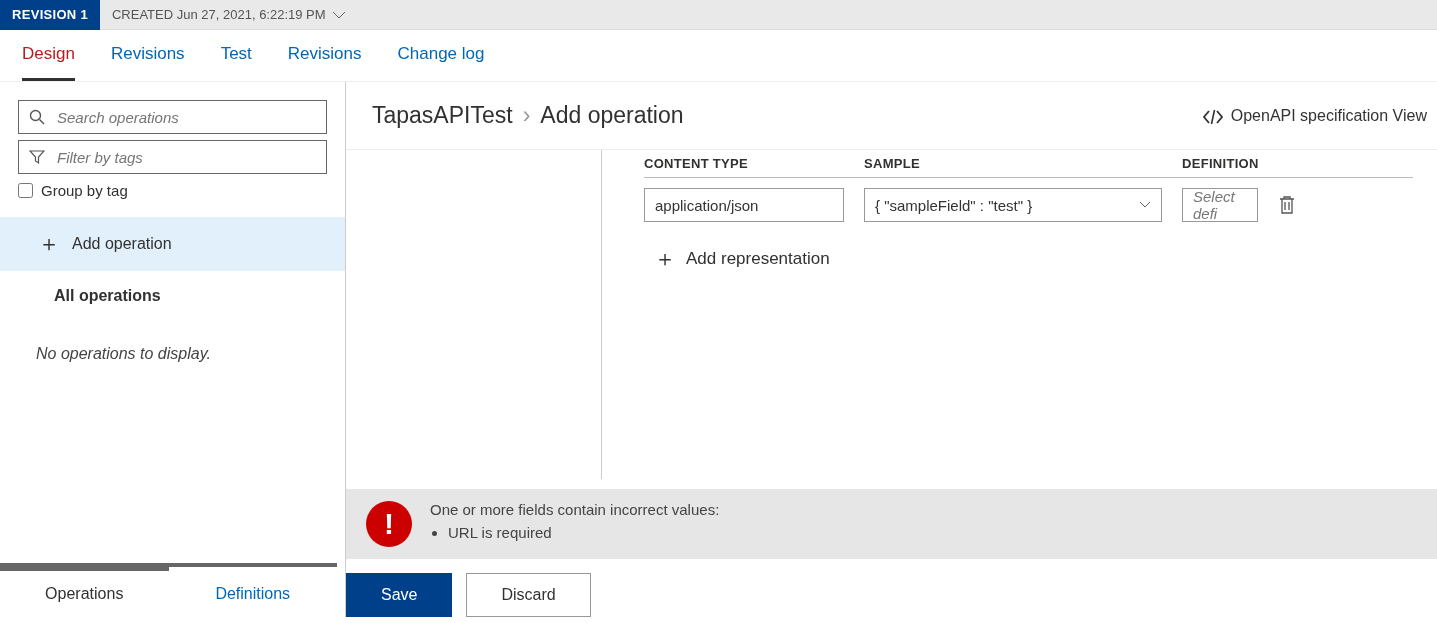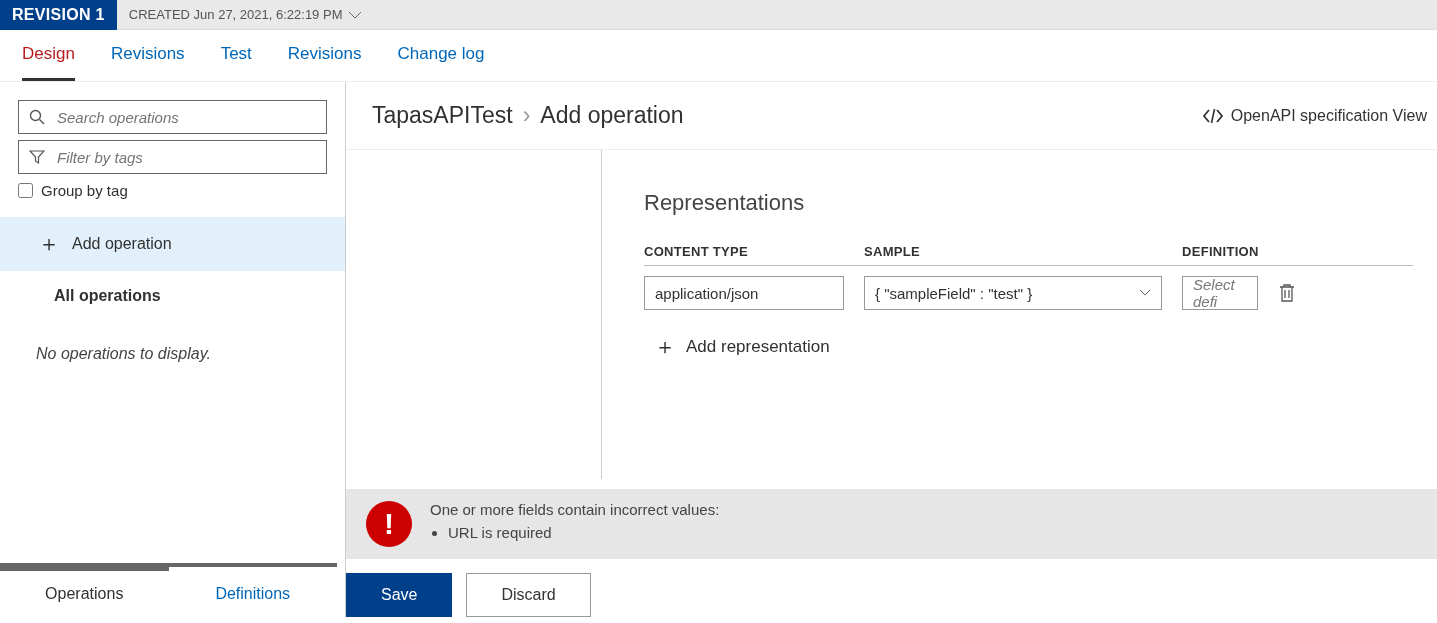--- a/index.html
+++ b/index.html
@@ -1,19 +1,19 @@
 <!DOCTYPE html>
 <html><head>
   <meta charset="utf-8">
   <style>
     * { box-sizing: border-box; margin: 0; padding: 0; }
     body { font-family: "Segoe UI", -apple-system, sans-serif; font-size: 14px; color: #323130; width: 1437px; height: 623px; overflow: hidden; background: #fff; position: relative; }
 
     .top-bar { height: 30px; background: #e9e9e9; display: flex; align-items: center; border-bottom: 1px solid #ddd; }
-    .revision-badge { background: #003f8a; color: #fff; height: 30px; display: flex; align-items: center; padding: 0 12px; font-weight: 600; font-size: 16px; letter-spacing: 0.3px; }
+    .revision-badge { background: #003f8a; color: #fff; height: 30px; display: flex; align-items: center; padding: 0 12px; font-weight: 600; font-size: 13px; letter-spacing: 0.3px; }
     .created-text { padding: 0 12px; font-size: 13px; color: #555; display: flex; align-items: center; gap: 6px; cursor: pointer; }
 
     .tab-nav { display: flex; gap: 36px; padding: 14px 22px 0 22px; border-bottom: 1px solid #eee; }
     .tab { font-size: 17px; color: #0067b8; padding-bottom: 14px; cursor: pointer; border-bottom: 3px solid transparent; }
     .tab.active { color: #b91c1c; border-bottom-color: #323130; }
 
     .main { display: flex; height: 535px; }
 
     .left-col { width: 346px; border-right: 1px solid #ccc; display: flex; flex-direction: column; position: relative; }
     .left-content { flex: 1; padding: 18px; overflow: hidden; }
@@ -36,21 +36,21 @@
     .bottom-tabs { position: absolute; bottom: 0; left: 0; right: 8px; display: flex; border-top: 4px solid #666; }
     .bottom-tab { flex: 1; text-align: center; padding: 14px 0; font-size: 16px; cursor: pointer; border-top: 4px solid transparent; position: relative; z-index: 2; }
     .bottom-tab:first-child { color: #323130; border-top-color: #666; }
     .bottom-tab:last-child { color: #0067b8; border-top-color: transparent; }
 
     .right-col { flex: 1; display: flex; flex-direction: column; position: relative; }
 
     .breadcrumb-row { display: flex; justify-content: space-between; align-items: center; padding: 20px 10px 20px 26px; }
     .breadcrumb { font-size: 23px; display: flex; align-items: center; gap: 10px; }
     .breadcrumb .sep { color: #999; }
-    .openapi-link { display: flex; align-items: center; gap: 8px; font-size: 16px; color: #333; cursor: pointer; }
+    .openapi-link { display: flex; align-items: flex-end; gap: 8px; font-size: 16px; color: #333; cursor: pointer; }
 
     .form-scroll { flex:1; overflow:hidden; border-top: 1px solid #eee; position: relative; }
     .form-inner { display: flex; height: 100%; }
     .left-gap { width: 256px; border-right: 1px solid #ccc; }
     .form-body { flex: 1; padding: 0 24px 0 42px; }
 
     .section-h { font-size: 22px; margin: 40px 0 22px 0; color: #444; }
 
     .rep-table { }
     .rep-headers { display: flex; gap: 20px; padding: 6px 0; border-bottom: 1px solid #bbb; font-weight: 700; font-size: 13px; letter-spacing: 0.3px; }
@@ -159,21 +159,20 @@
             <line x1="11.5" y1="1" x2="8.5" y2="15" stroke="#333" stroke-width="1.6"></line>
           </svg>
         <span>OpenAPI specification View</span>
       </div>
     </div>
 
     <div class="form-scroll">
       <div class="form-inner">
         <div class="left-gap"></div>
         <div class="form-body">
-          <div class="section-h">Representations</div>
 
           <div class="rep-table">
             <div class="rep-headers">
               <div class="col-ct">CONTENT TYPE</div>
               <div class="col-sample">SAMPLE</div>
               <div class="col-def">DEFINITION</div>
             </div>
             <div class="rep-row">
               <div class="field col-ct">application/json</div>
               <div class="field select col-sample">

